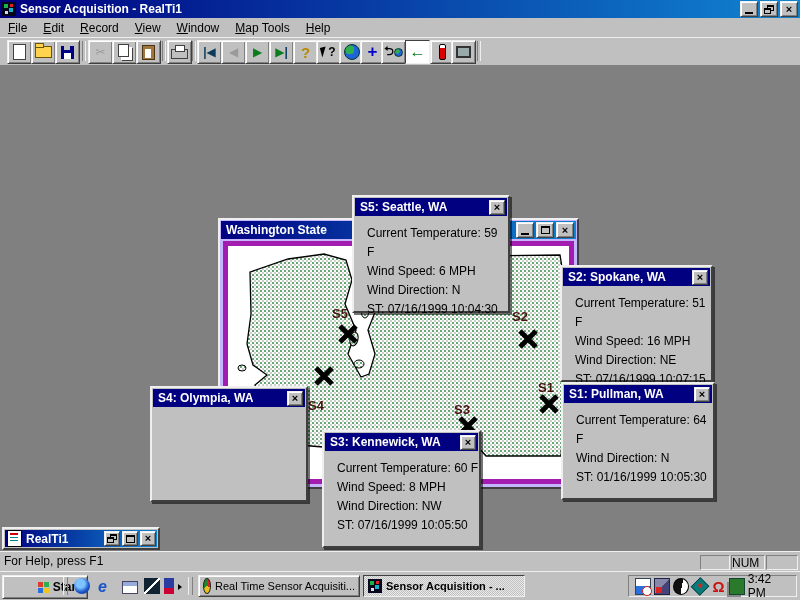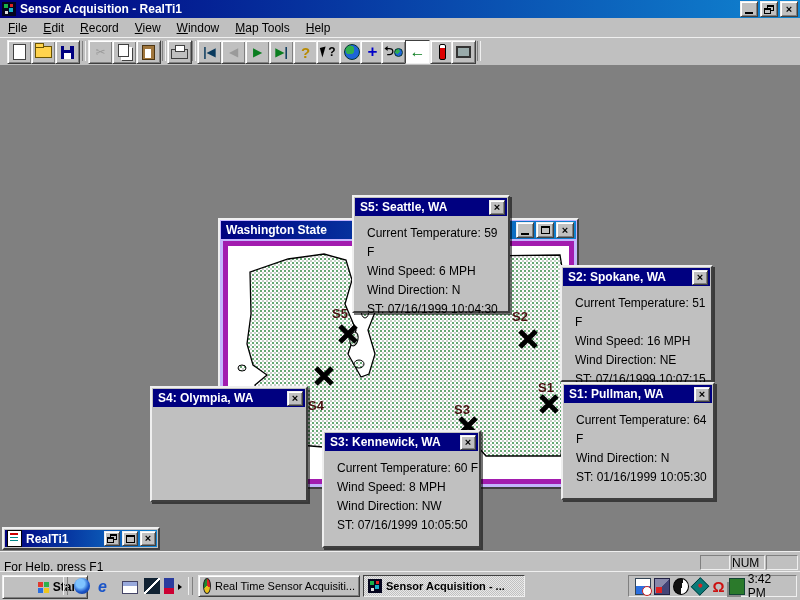--- a/index.html
+++ b/index.html
@@ -72,21 +72,21 @@
   .popup-body{padding:7px 0 0 13px;line-height:19px;font-size:12px;}
   
   #mini-window{position:absolute;left:2px;top:527px;width:158px;height:23px;background:#c0c0c0;
     border-top:2px solid #efefef;border-left:2px solid #efefef;border-right:2px solid #3f3f3f;border-bottom:2px solid #3f3f3f;box-sizing:border-box;}
   #mini-window .titlebar{height:17px;margin:1px;padding:0 1px 0 2px;font-size:12px;}
   .doc-icon{width:13px;height:15px;background:#fff;border:1px solid #000;position:relative;margin-right:4px;}
   .doc-icon:before{content:"";position:absolute;left:2px;top:2px;width:8px;height:2px;background:#c00;}
   .doc-icon:after{content:"";position:absolute;left:2px;top:6px;width:8px;height:1px;background:#088;box-shadow:0 3px 0 #088;}
   
   #statusbar{position:absolute;left:0;top:551px;width:800px;height:20px;background:#c0c0c0;border-top:1px solid #efefef;}
-  #statusbar .msg{position:absolute;left:4px;top:8px;text-align:center;}
+  #statusbar .msg{position:absolute;left:4px;top:2px;text-align:center;}
   .spanel{position:absolute;top:3px;height:13px;}
   
   #taskbar{position:absolute;left:0;top:571px;width:800px;height:29px;background:#c0c0c0;border-top:1px solid #efefef;}
   #start-button{position:absolute;left:2px;top:3px;width:56px;height:22px;display:flex;align-items:center;justify-content:center;font-weight:bold;gap:3px;padding-left:28px;}
   .winflag{width:12px;height:11px;display:grid;grid-template-columns:5px 5px;grid-template-rows:5px 5px;gap:1px;}
   .winflag i{display:block;}
   .grip{position:absolute;top:5px;width:3px;height:18px;border-left:1px solid #efefef;border-right:1px solid #808080;}
   .ql-icon{position:absolute;top:6px;width:16px;height:16px;}
   .task-button{position:absolute;top:3px;height:22px;display:flex;align-items:center;padding:0 4px;gap:4px;box-sizing:border-box;white-space:nowrap;overflow:hidden;font-size:11px;}
   .task-button.active{font-weight:bold;border-top:1px solid #404040;border-left:1px solid #404040;

